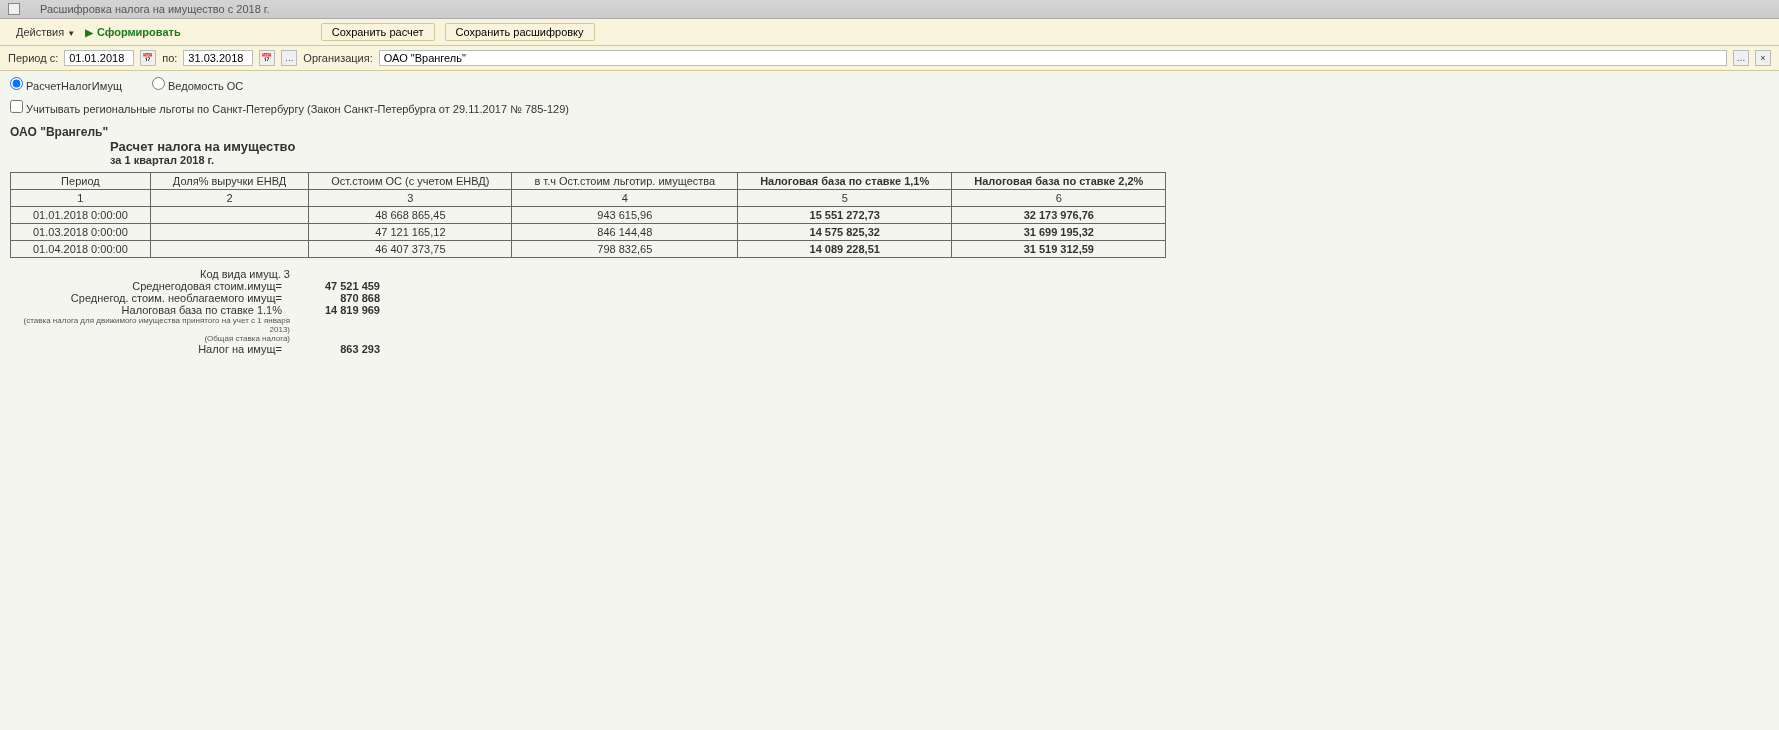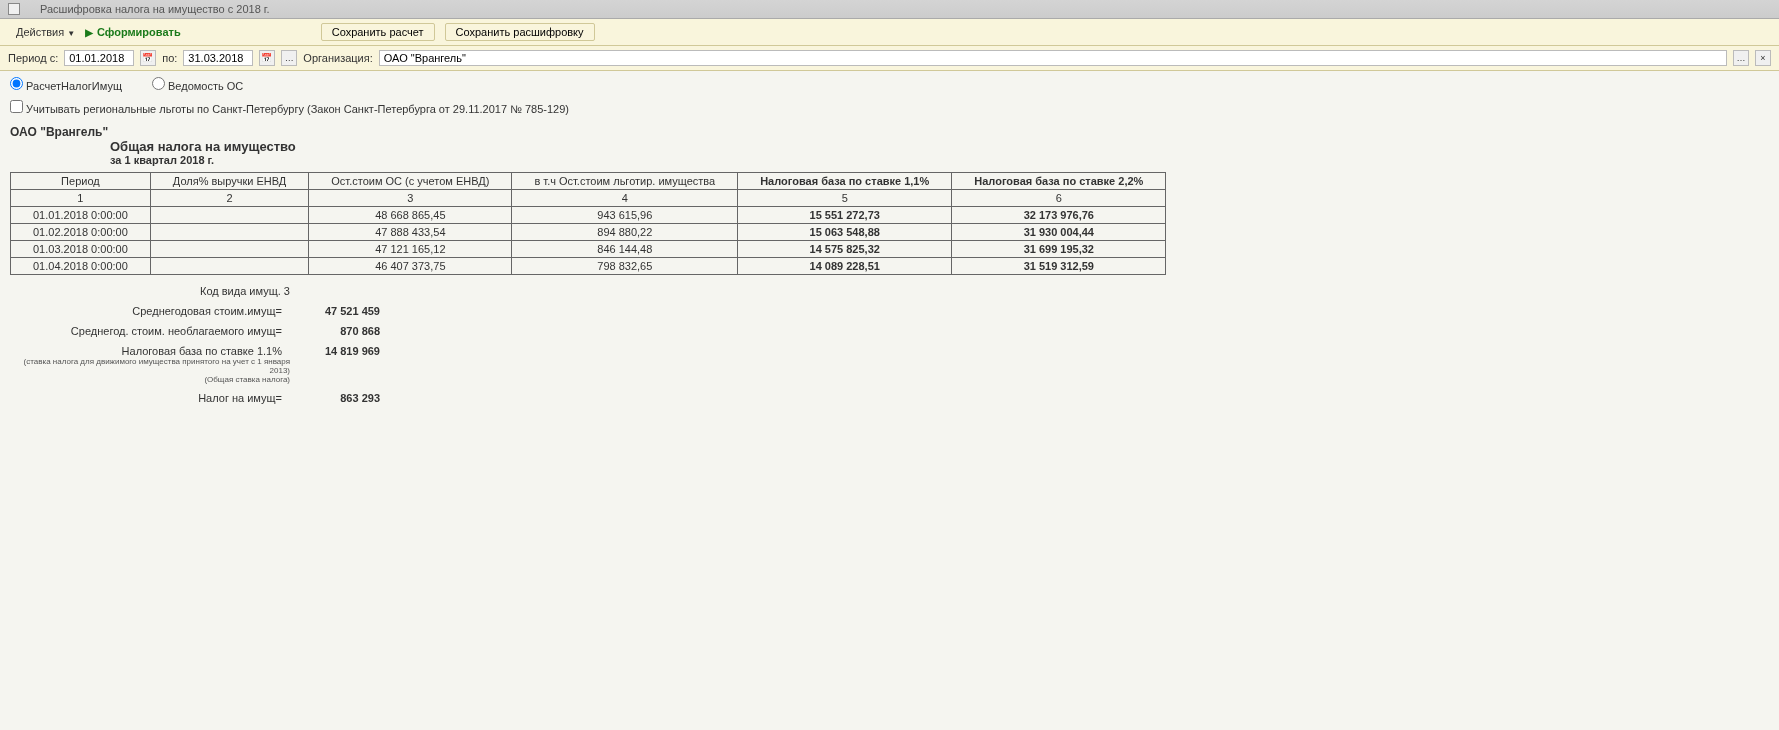--- a/index.html
+++ b/index.html
@@ -22,21 +22,21 @@
 .org-name { font-weight:bold; font-size:12px; }
 .rep-title { font-weight:bold; font-size:13px; margin-left:100px; }
 .rep-sub { font-weight:bold; font-size:11px; margin-left:100px; }
 table.rep { border-collapse: collapse; margin-top:6px; }
 table.rep th, table.rep td { border:1px solid #666; padding:2px 22px; font-size:11px; }
 table.rep th { font-weight:normal; text-align:center; }
 table.rep .b { font-weight:bold; }
 table.rep .r { text-align:center; }
 .summary { margin-top:10px; }
 .summary-row { display:flex; align-items:baseline; }
-.summary-label { width:280px; text-align:right; padding-right:8px;margin-top:8px; }
+.summary-label { width:280px; text-align:right; padding-right:8px; }
 .summary-val { width:90px; text-align:right; font-weight:bold; }
 .summary-sub { font-size:8px; color:#555; text-align:right; width:280px; }
 .float-win { position:absolute; top:334px; left:390px; right:8px; background:#fff; border:1px solid #888; box-shadow:2px 2px 6px rgba(0,0,0,0.25); }
 .float-title { background:linear-gradient(#eee,#ddd); border-bottom:1px solid #aaa; padding:3px 6px; display:flex; align-items:center; justify-content:space-between; }
 .float-title-left { display:flex; align-items:center; gap:4px; font-size:11px; }
 .float-ctrl { display:flex; gap:2px; }
 .float-content { padding:6px 10px; }
 .float-head { font-weight:bold; font-size:12px; margin-left:20px; }
 .float-head2 { font-weight:bold; font-size:13px; margin-left:20px; margin-top:4px; }
 .float-sub { font-size:11px; margin-left:20px; }
@@ -86,21 +86,21 @@
   <label><input type="radio" name="rt" checked="" style=""> <span>РасчетНалогИмущ</span></label>
   <label><input type="radio" name="rt" style=""> <span>Ведомость ОС</span></label>
 </div>
 
 <div class="check-row">
   <label><input type="checkbox" style=""> <span>Учитывать региональные льготы по Санкт-Петербургу (Закон Санкт-Петербурга от 29.11.2017 № 785-129)</span></label>
 </div>
 
 <div class="report-area">
   <div class="org-name">ОАО "Врангель"</div>
-  <div class="rep-title">Общая налога на имущество</div>
+  <div class="rep-title">Расчет налога на имущество</div>
   <div class="rep-sub">за 1 квартал 2018 г.</div>
 
   <table class="rep">
     <thead>
       <tr>
         <th>Период</th>
         <th>Доля% выручки ЕНВД</th>
         <th>Ост.стоим ОС (с учетом ЕНВД)</th>
         <th>в т.ч Ост.стоим льготир. имущества</th>
         <th class="b">Налоговая база по ставке 1,1%</th>
@@ -118,28 +118,20 @@
     <tbody id="calc-body">
         <tr>
           <td>01.01.2018 0:00:00</td>
           <td></td>
           <td class="r">48 668 865,45</td>
           <td class="r">943 615,96</td>
           <td class="r b">15 551 272,73</td>
           <td class="r b">32 173 976,76</td>
         </tr>
         <tr>
-          <td>01.02.2018 0:00:00</td>
-          <td></td>
-          <td class="r">47 888 433,54</td>
-          <td class="r">894 880,22</td>
-          <td class="r b">15 063 548,88</td>
-          <td class="r b">31 930 004,44</td>
-        </tr>
-        <tr>
           <td>01.03.2018 0:00:00</td>
           <td></td>
           <td class="r">47 121 165,12</td>
           <td class="r">846 144,48</td>
           <td class="r b">14 575 825,32</td>
           <td class="r b">31 699 195,32</td>
         </tr>
         <tr>
           <td>01.04.2018 0:00:00</td>
           <td></td>

